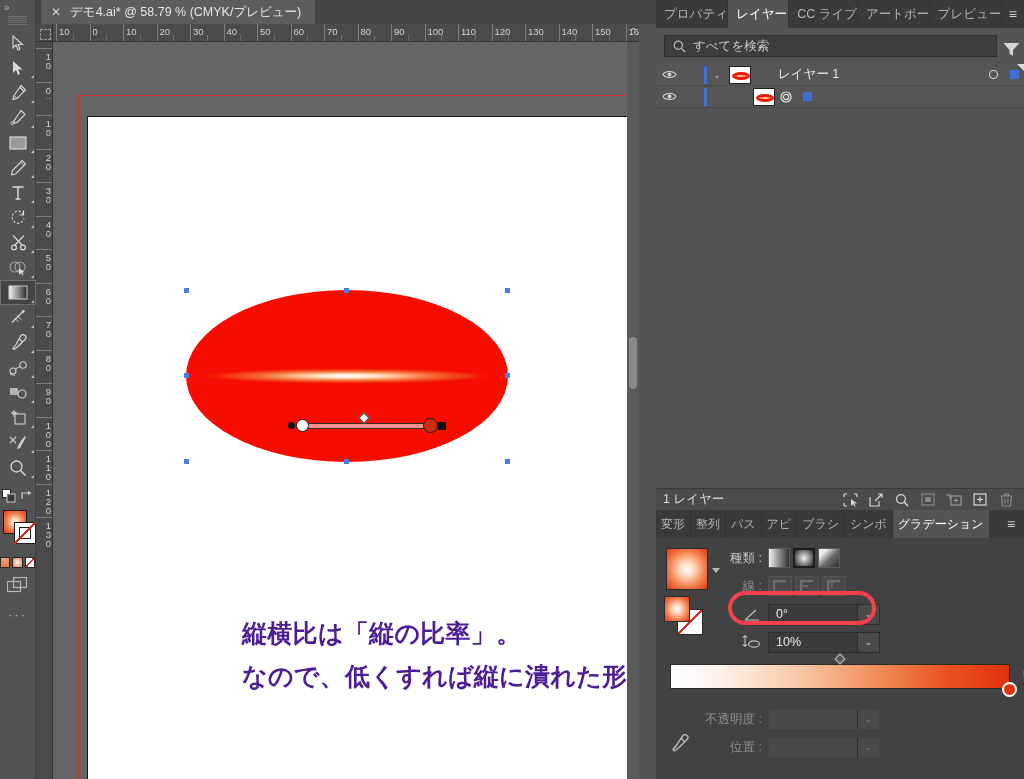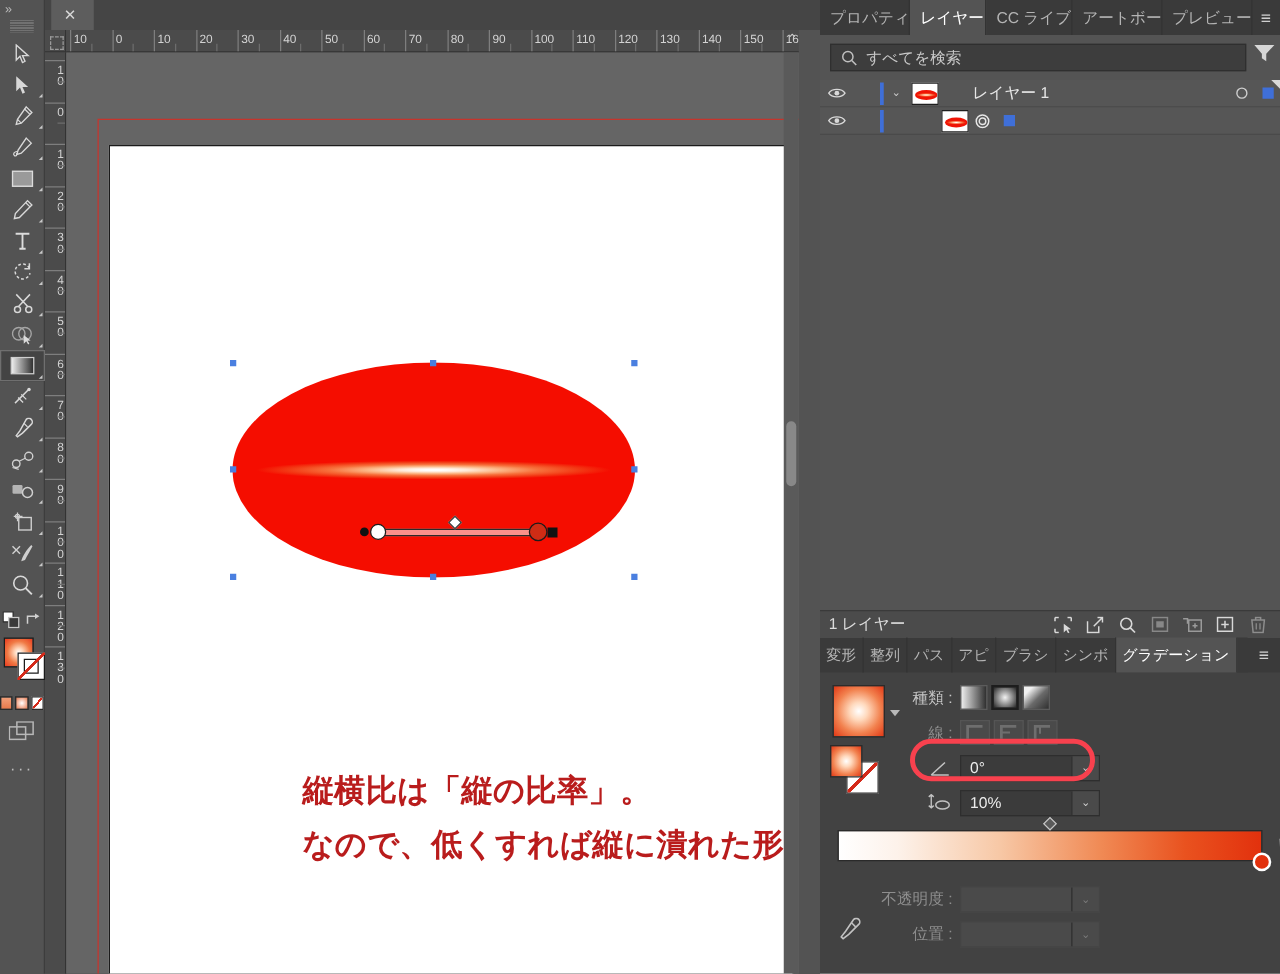--- a/index.html
+++ b/index.html
@@ -172,21 +172,21 @@
     border: 1.8px solid #1c1c1c; background: #cf2c15; border-radius: 50%;
   }
   #grad-endsq {
     position: absolute; left: 150px; top: 3px; width: 8px; height: 8px;
     background: #121212;
   }
 
   
   #annot {
     position: absolute; left: 154px; top: 495px; width: 420px;
-    color: #b91c1c; font-weight: bold; font-size: 25px; line-height: 43px;
+    color: #4c1d95; font-weight: bold; font-size: 25px; line-height: 43px;
     letter-spacing: .3px; white-space: nowrap;
     text-shadow:
       1.6px 0 0 #fff, -1.6px 0 0 #fff, 0 1.6px 0 #fff, 0 -1.6px 0 #fff,
       1.2px 1.2px 0 #fff, -1.2px 1.2px 0 #fff, 1.2px -1.2px 0 #fff, -1.2px -1.2px 0 #fff;
   }
 
   
   #cv-scroll {
     position: absolute; right: 0; top: 0; width: 12px; height: 737px;
     background: #5a5a5a;
@@ -219,21 +219,21 @@
     width: 26px; display: flex; align-items: center; justify-content: center;
     color: #cfcfcf; font-size: 14px;
   }
 
   
   #layers-panel {
     position: absolute; left: 0; top: 28px; width: 368px; height: 482px;
     background: #545454;
   }
   #layer-search-row {
-    display: flex; align-items: flex-start; gap: 6px;
+    display: flex; align-items: flex-end; gap: 6px;
     padding: 7px 4px 7px 8px;
   }
   #layer-search {
     flex: 1; height: 22px; background: #3d3d3d; border: 1px solid #2f2f2f;
     display: flex; align-items: center; gap: 7px; padding: 0 8px;
     color: #c9c9c9; font-size: 12.5px;
   }
   .layer-row {
     display: flex; align-items: center; height: 22px;
     border-bottom: 1px solid #4a4a4a; background: #565656;
@@ -553,20 +553,21 @@
           <rect x="6.5" y="0.5" width="13" height="10" fill="none" stroke="#b8b8b8" stroke-width="1.2"></rect>
         </svg>
     </div>
 
     <div class="dots" style="margin-top:14px;">···</div>
   </div>
 
   <div id="tabbar">
     <div id="doc-tab">
       <span class="x">✕</span>
+      <span>デモ4.ai* @ 58.79 % (CMYK/プレビュー)</span>
     </div>
   </div>
 
   <div id="ruler-corner"></div>
   <div id="ruler-h">
       <div class="rh-tick" style="left: 3px;">10</div>
       <div class="rh-minor" style="left: 19.75px;"></div>
       <div class="rh-tick" style="left: 36.5px;">0</div>
       <div class="rh-minor" style="left: 53.25px;"></div>
       <div class="rh-tick" style="left: 70px;">10</div>

